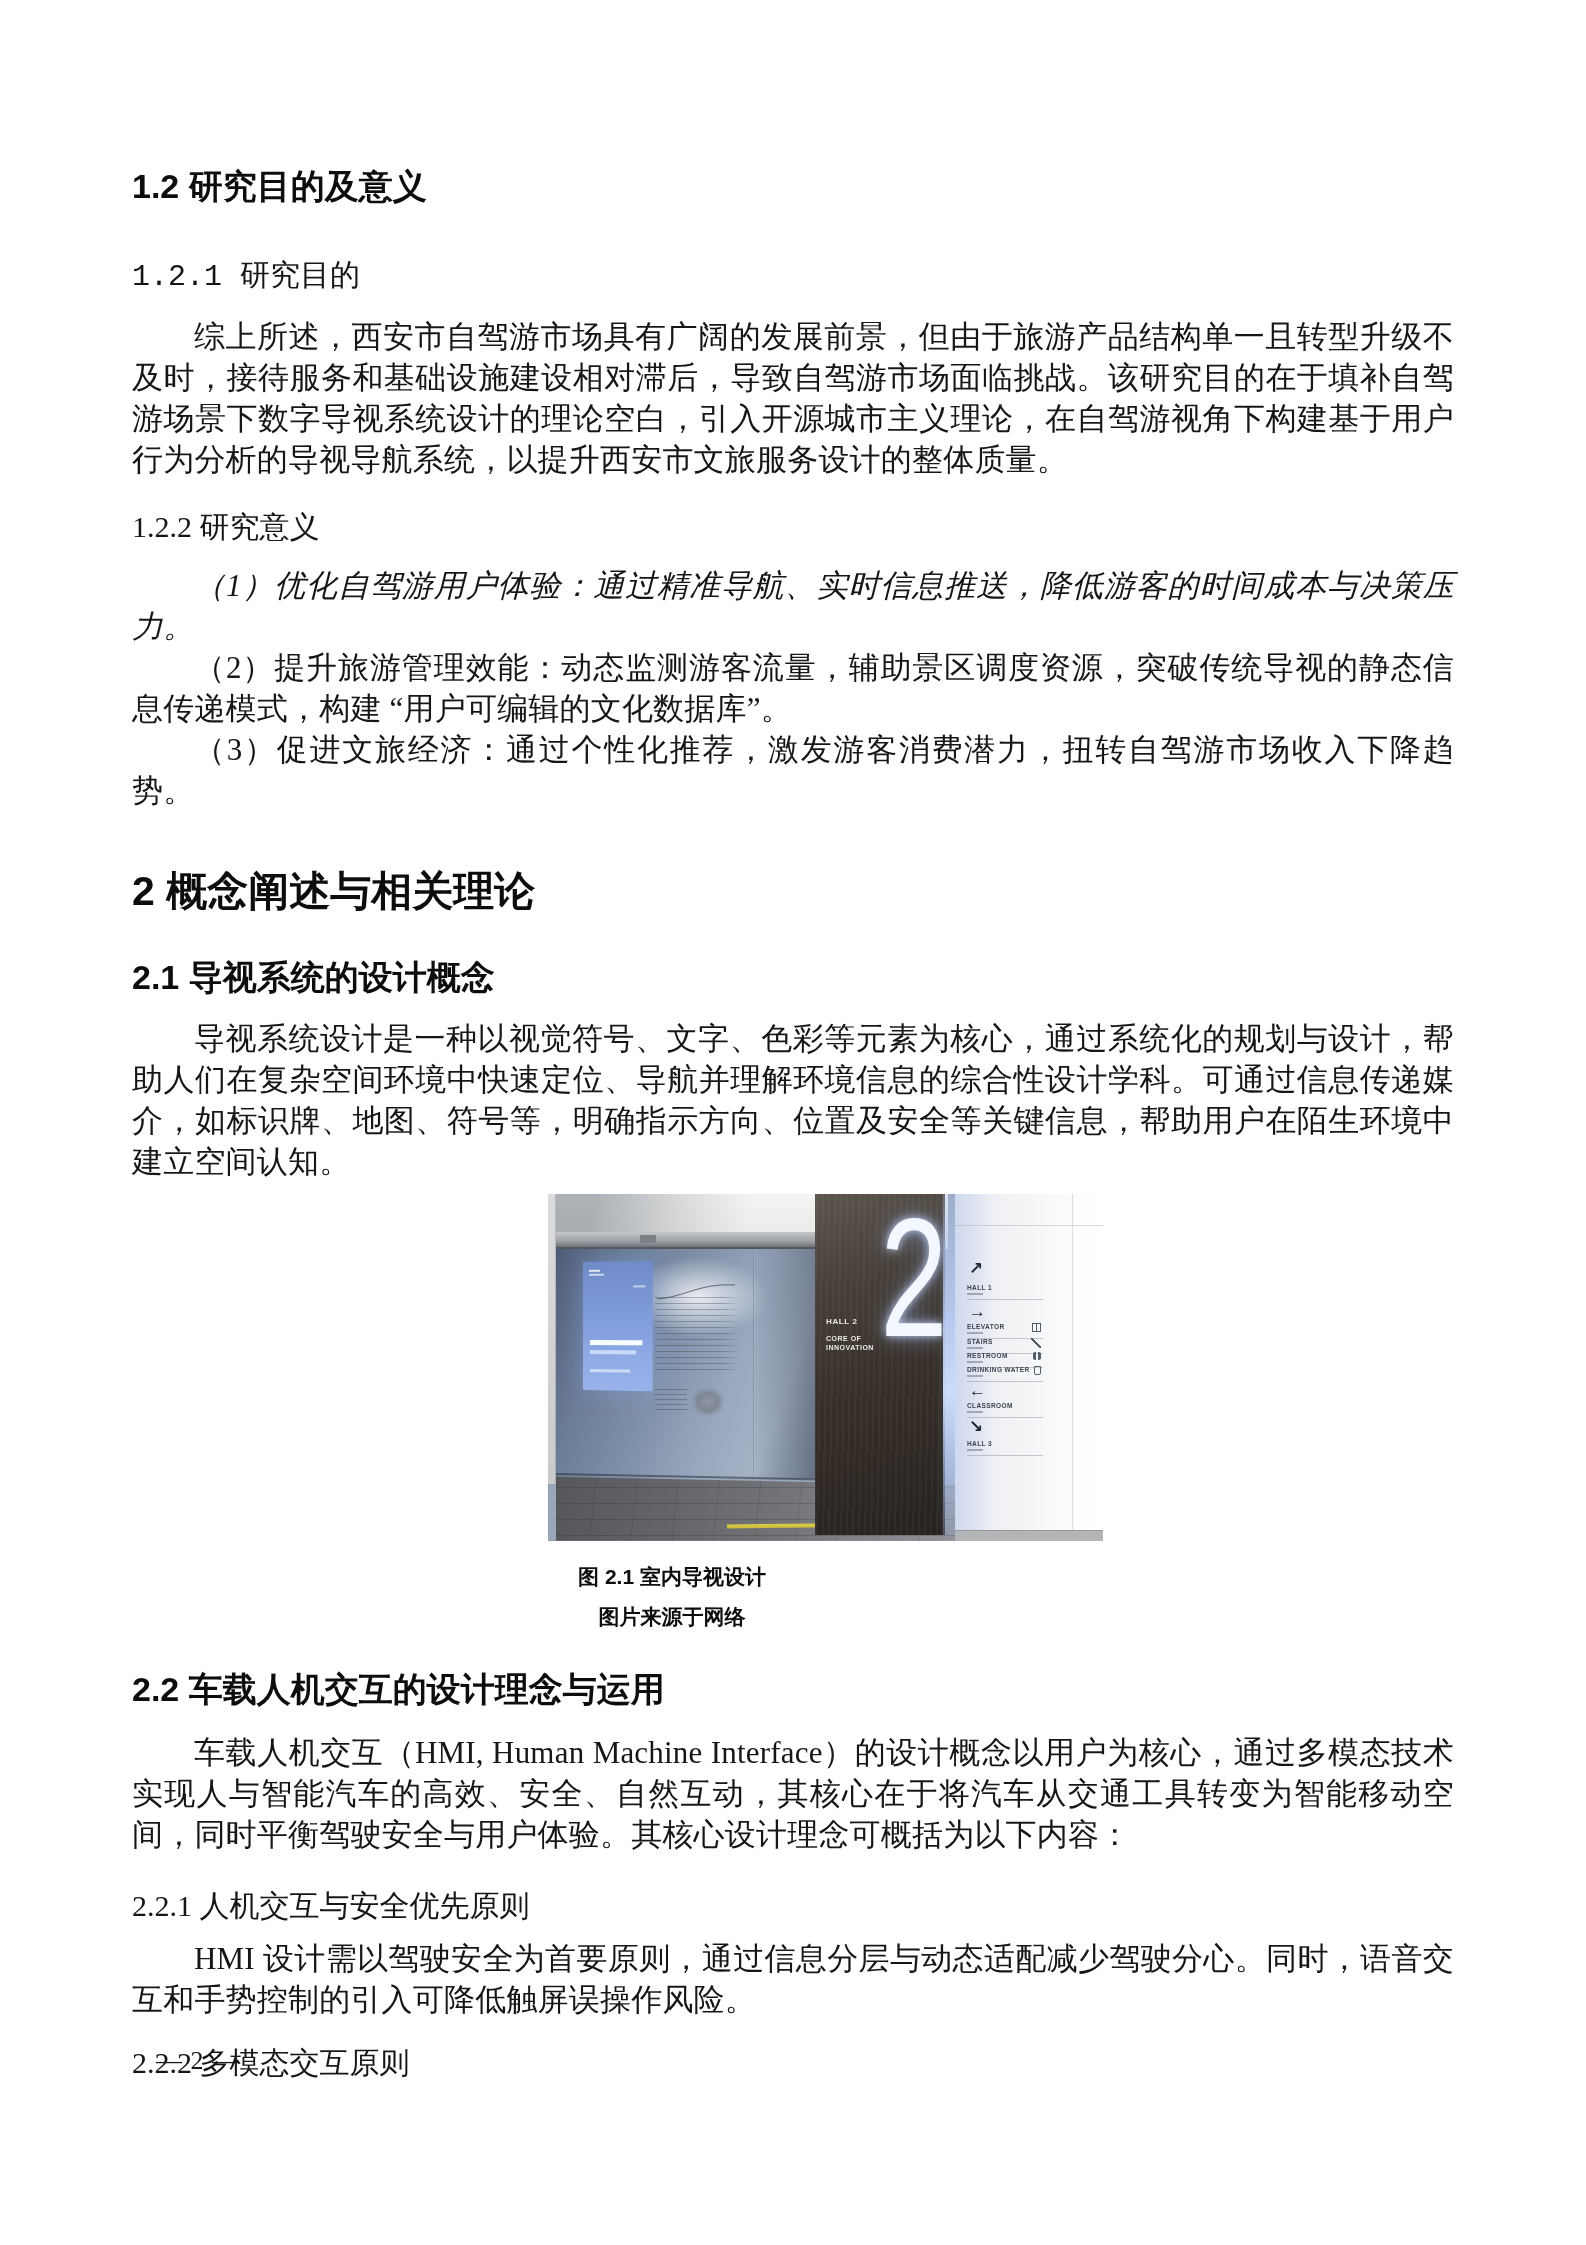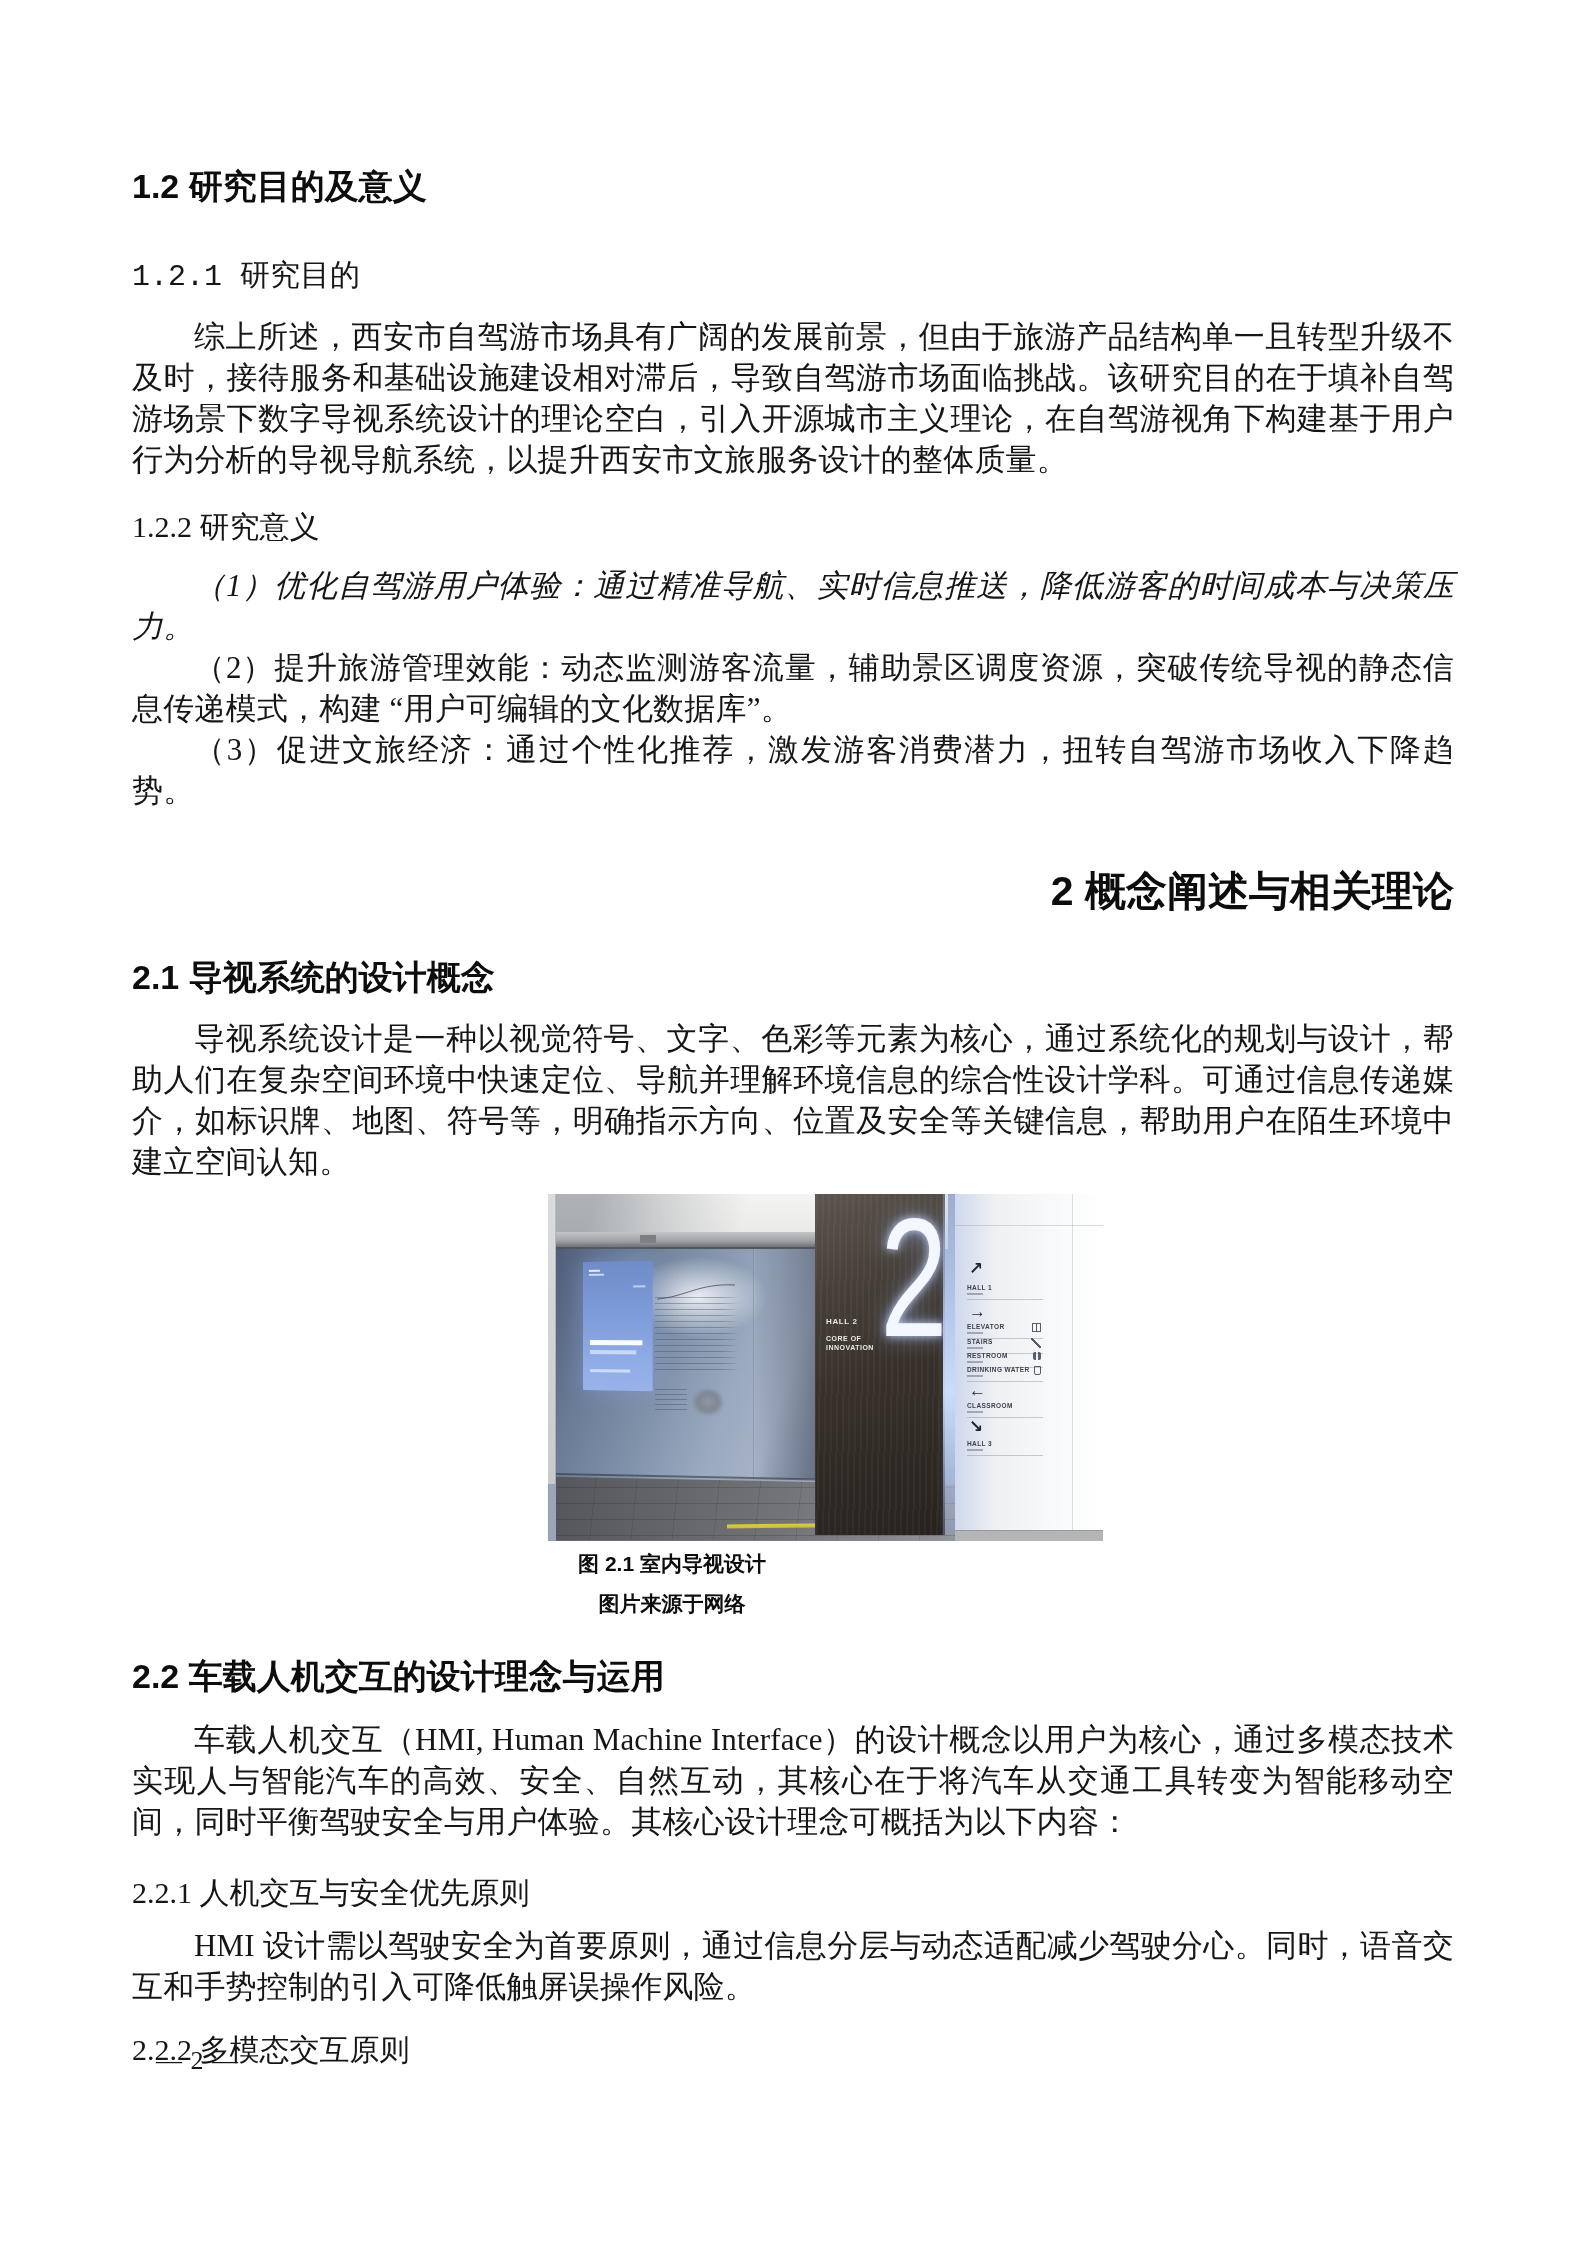--- a/index.html
+++ b/index.html
@@ -10,37 +10,37 @@
     color:#161616;
   }
   .content { position:absolute; left:132px; top:0; width:1322px; }
 
   .h2 {
     font-family:"Liberation Sans","DejaVu Sans",sans-serif;
     font-weight:700; font-size:34px; line-height:1.2; color:#0d0d0d;
   }
   .h1 {
     font-family:"Liberation Sans","DejaVu Sans",sans-serif;
-    font-weight:700; font-size:41px; line-height:1.25; color:#0d0d0d;text-align:right;
+    font-weight:700; font-size:41px; line-height:1.25; color:#0d0d0d;
   }
   .h3 { font-size:30px; font-weight:400; line-height:1.25; }
   .body-text {
     font-size:31px; line-height:41px; text-align:justify;
     text-indent:2em; letter-spacing:0.2px;
   }
   .mt-h2-first { margin-top:166px; }
   .mt-h3a  { margin-top:52px;font-family:Liberation Mono, monospace; }
   .mt-p1   { margin-top:20px;font-family:Liberation Serif, serif; }
   .mt-h3b  { margin-top:28px; }
   .mt-item1{ margin-top:19px;font-style:italic; }
   .mt-h1   { margin-top:55px; }
   .mt-h2b  { margin-top:40px; }
   .mt-p2   { margin-top:20px; }
   .mt-fig  { margin-top:12px; }
-  .mt-cap1 { margin-top:9px; }
+  .mt-cap1 { margin-top:22px; }
   .mt-cap2 { margin-top:12px; }
   .mt-h2c  { margin-top:38px; }
   .mt-p3   { margin-top:22px; }
   .mt-h3c  { margin-top:32px; }
   .mt-p4   { margin-top:14px; }
   .mt-h3d  { margin-top:24px; }
 
   .caption-wrap { width:1080px; text-align:center; }
   .caption {
     font-family:"Liberation Sans","DejaVu Sans",sans-serif;

